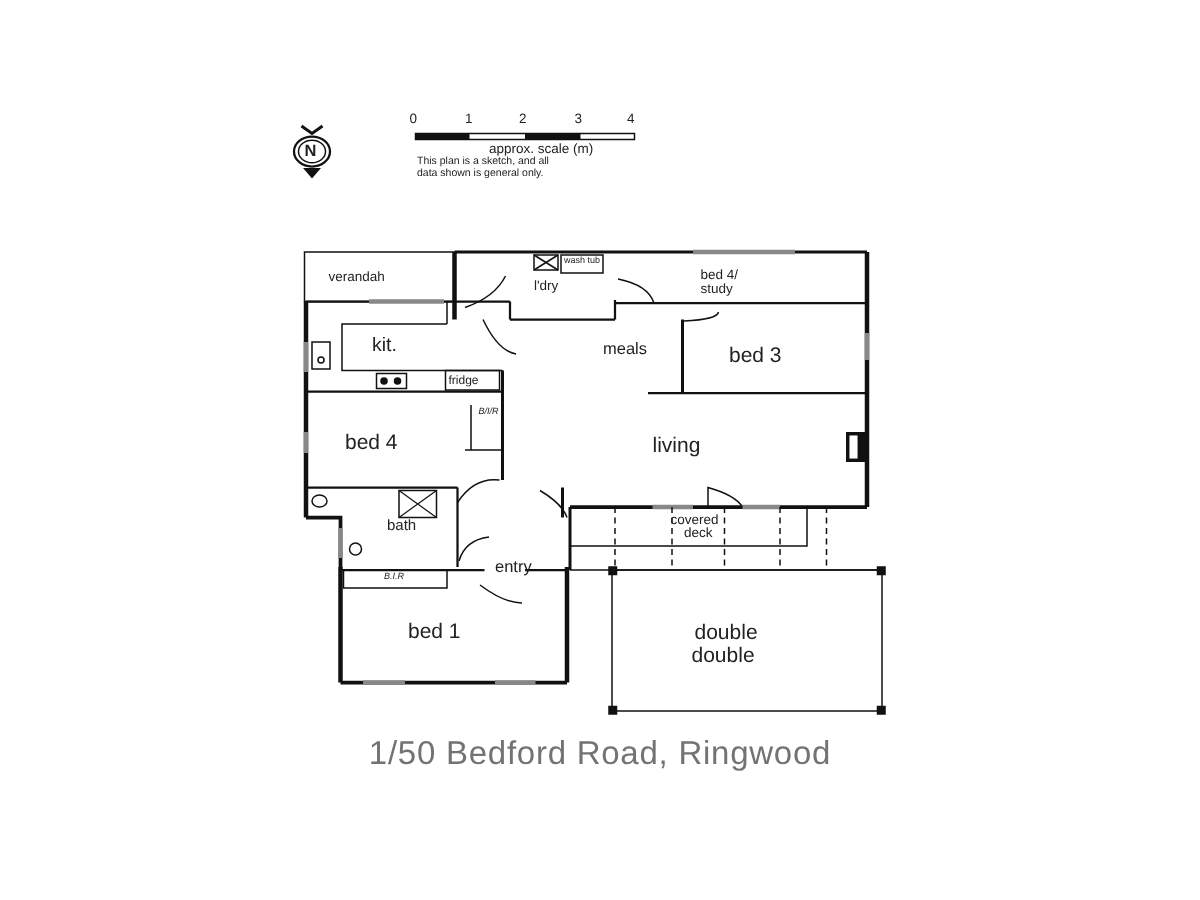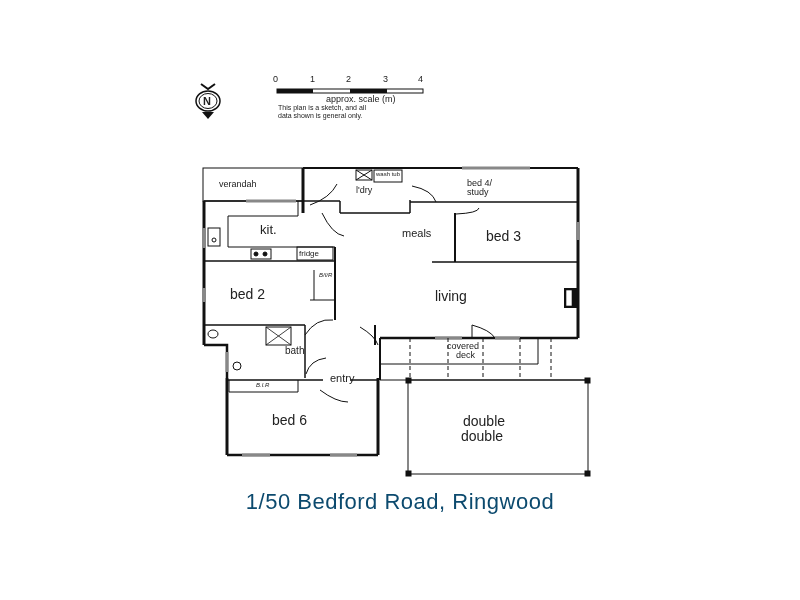--- a/index.html
+++ b/index.html
@@ -2,21 +2,21 @@
 <html><head>
 <meta charset="utf-8">
 <style>
   html,body{margin:0;padding:0;background:#fff;}
   body{width:800px;height:600px;position:relative;overflow:hidden;font-family:"Liberation Sans",sans-serif;color:#111;}
   svg{position:absolute;left:0;top:0;}
   .lbl{position:absolute;font-family:"Liberation Sans",sans-serif;color:#222;white-space:nowrap;line-height:1;}
   .sm{font-size:9px;}
   .md{font-size:12px;}
   .tiny{font-size:6px;}
-  .title{position:absolute;left:0;width:800px;top:489px;text-align:center;font-size:22px;letter-spacing:0.5px;color:#0c4a6e;}
+  .title{position:absolute;left:0;width:800px;top:489px;text-align:center;font-size:22px;letter-spacing:0.5px;color:#737373;}
 </style>
 </head>
 <body>
 
 <svg width="800" height="600" viewBox="0 0 800 600">
 
   <g>
     <path d="M201 84 L208 89 L215 84" fill="none" stroke="#111" stroke-width="2"></path>
     <ellipse cx="208" cy="101" rx="12" ry="10" fill="none" stroke="#111" stroke-width="1.5"></ellipse>
     <ellipse cx="208" cy="101" rx="9" ry="7.5" fill="none" stroke="#111" stroke-width="1"></ellipse>
@@ -153,29 +153,29 @@
 <div class="lbl sm" style="left:418px;top:75px;">4</div>
 <div class="lbl sm" style="left:302px;top:95px;padding-left:24px;">approx. scale (m)</div>
 <div class="lbl" style="left:278px;top:104px;font-size:7px;">This plan is a sketch, and all</div>
 <div class="lbl" style="left:278px;top:112px;font-size:7px;">data shown is general only.</div>
 
 <div class="lbl sm" style="left:219px;top:180px;">verandah</div>
 <div class="lbl sm" style="left:356px;top:186px;">l'dry</div>
 <div class="lbl tiny" style="left:376px;top:171px;width:24px;text-align:center;white-space:normal;">wash tub</div>
 <div class="lbl sm" style="left:467px;top:179px;">bed 4/</div>
 <div class="lbl sm" style="left:467px;top:188px;">study</div>
-<div class="lbl md" style="left:260px;top:223px;font-size:13px;">kit.</div>
+<div class="lbl md" style="left:248px;top:223px;font-size:13px;">kit.</div>
 <div class="lbl" style="left:362px;top:228px;font-size:11px;padding-left:40px;">meals</div>
 <div class="lbl md" style="left:486px;top:229px;font-size:14px;">bed 3</div>
 <div class="lbl" style="left:299px;top:250px;font-size:8px;">fridge</div>
 <div class="lbl" style="left:319px;top:272px;font-size:6px;width:6px;white-space:normal;font-style:italic;">B/I/R</div>
-<div class="lbl md" style="left:230px;top:287px;font-size:14px;">bed 2</div>
+<div class="lbl md" style="left:230px;top:287px;font-size:14px;">bed 4</div>
 <div class="lbl md" style="left:435px;top:289px;font-size:14px;">living</div>
 <div class="lbl" style="left:330px;top:336px;font-size:11px;margin-top:37px;">entry</div>
-<div class="lbl" style="left:258px;top:346px;font-size:10px;margin-left:27px;">bath</div>
+<div class="lbl" style="left:258px;top:346px;font-size:10px;">bath</div>
 <div class="lbl sm" style="left:447px;top:342px;">covered</div>
 <div class="lbl sm" style="left:456px;top:351px;">deck</div>
 <div class="lbl" style="left:256px;top:382px;font-size:6px;font-style:italic;">B.I.R</div>
-<div class="lbl md" style="left:272px;top:413px;font-size:14px;">bed 6</div>
+<div class="lbl md" style="left:272px;top:413px;font-size:14px;">bed 1</div>
 <div class="lbl md" style="left:463px;top:414px;font-size:14px;">double</div>
 <div class="lbl md" style="left:461px;top:429px;font-size:14px;">double</div>
 
 <div class="title">1/50 Bedford Road, Ringwood</div>
 
 </body></html>

